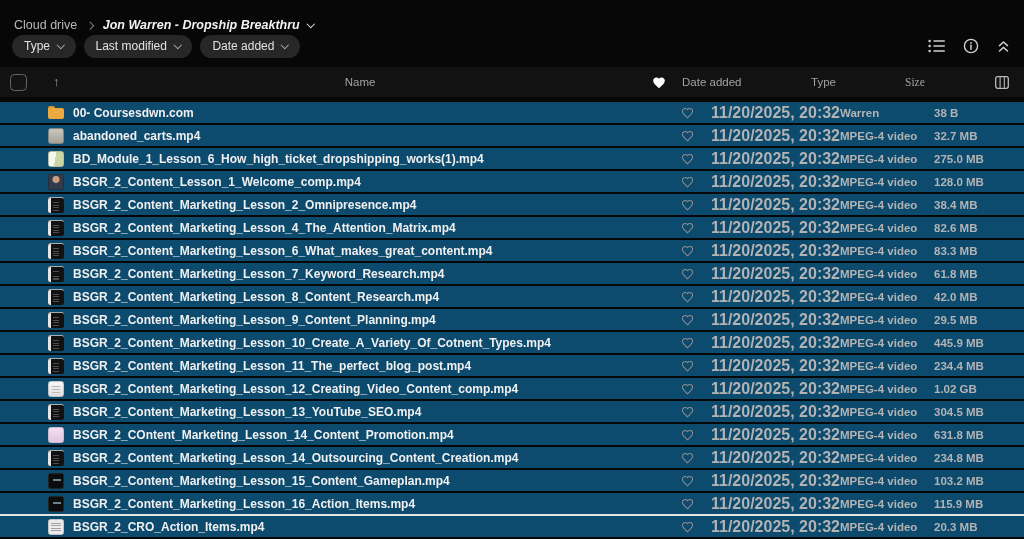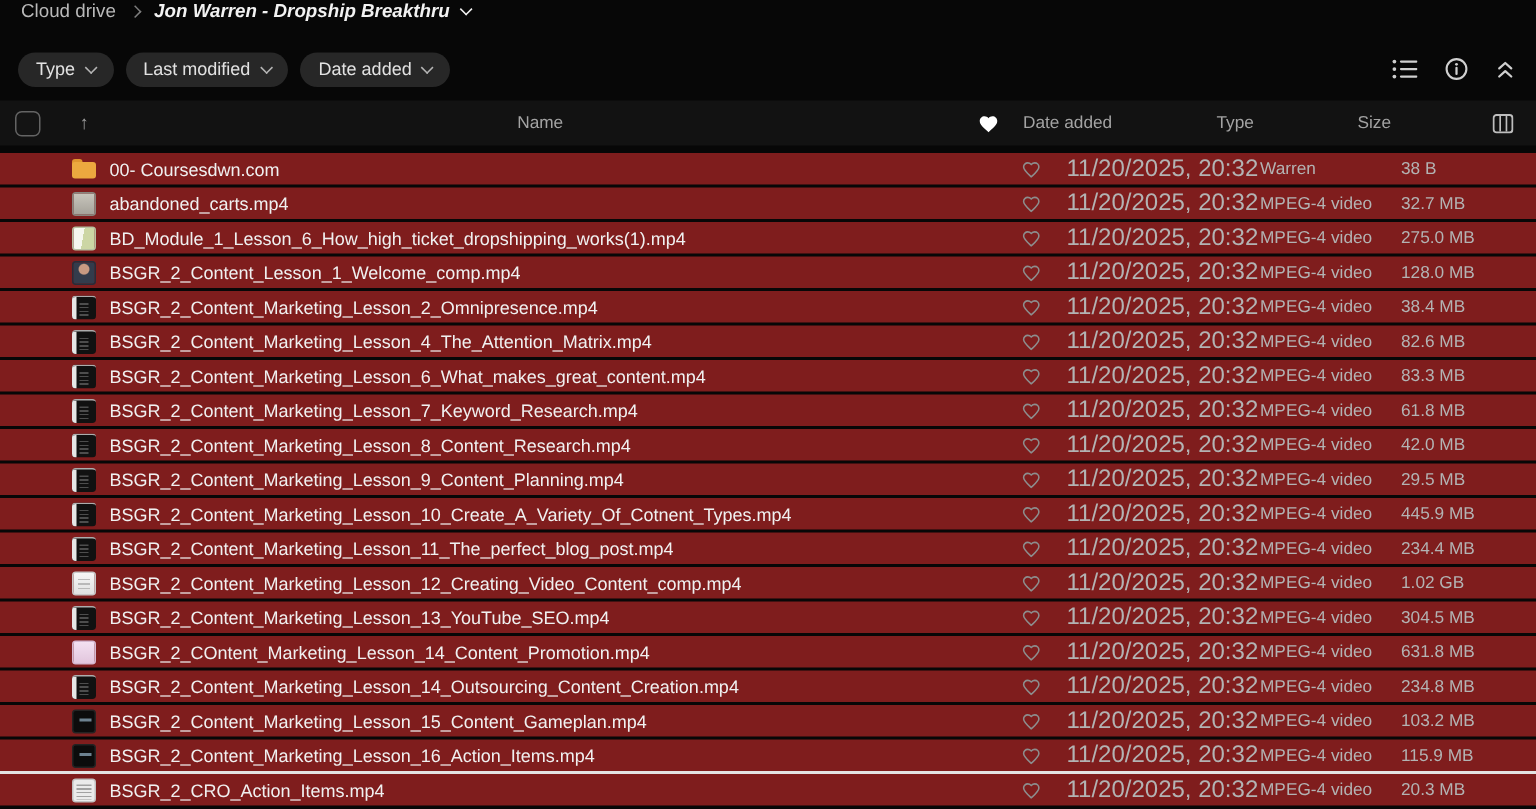--- a/index.html
+++ b/index.html
@@ -6,21 +6,21 @@
   html,body { width:1024px; height:539px; overflow:hidden; }
   body {
     background:#070707;
     font-family:"Liberation Sans","DejaVu Sans",sans-serif;
     color:#e8e8e8;
     -webkit-font-smoothing:antialiased;
   }
   .app { width:1024px; height:539px; position:relative; }
 
   
-  .topbar { height:32px; display:flex; align-items:flex-start; padding:0 14px; }
+  .topbar { height:32px; display:flex; align-items:flex-end; padding:0 14px; }
   .breadcrumb { display:flex; align-items:center; gap:10px; }
   .crumb-root { color:#b9b9b9; font-size:12.5px; cursor:pointer; }
   .crumb-sep { color:#7d7d7d; margin-top:1px; }
   .crumb-current { display:flex; align-items:center; gap:8px; background:none; border:none; color:#f2f2f2; font-size:12.5px; font-weight:700; font-family:inherit; cursor:pointer;font-style:italic; }
   .chev { display:inline-block; width:5.5px; height:5.5px; border-right:1.5px solid currentColor; border-bottom:1.5px solid currentColor; }
   .chev-down { transform:rotate(45deg); margin-top:-3px; }
   .chev-right { transform:rotate(-45deg); }
 
   
   .filterbar { height:28px; display:flex; align-items:center; justify-content:space-between; padding:0 14px 0 12px; }
@@ -31,26 +31,26 @@
   .tool-btn { background:none; border:none; padding:0; cursor:pointer; display:flex; align-items:center; color:#cfcfcf; }
 
   
   .thead { height:30px; margin-top:7px; display:flex; align-items:center; background:#121212; color:#a3a3a3; font-size:11.5px; }
   .checkbox { width:17px; height:17px; margin-left:10px; border:1.5px solid #646464; border-radius:4.5px; background:#141414; cursor:pointer; flex:none; }
   .sort-arrow { margin-left:26px; color:#9e9e9e; font-size:12.5px; }
   .th-name { margin-left:9px; flex:1;text-align:center; }
   .heart-col { width:16px; flex:none; margin-right:14px; display:flex; align-items:center; }
   .th-date { width:129px; flex:none; }
   .th-type { width:94px; flex:none; }
-  .th-size { width:90px; flex:none; }
+  .th-size { width:90px; flex:none;font-family:Liberation Serif, serif; }
   .columns-btn { background:none; border:none; padding:0; margin-right:15px; color:#bdbdbd; cursor:pointer; display:flex; }
 
   
   .tbody { margin-top:5px; }
-  .row { height:21px; margin-bottom:2px; background:#7f1d1d; display:flex; align-items:center; cursor:default; position:relative; }
+  .row { height:21px; margin-bottom:2px; background:#0c4a6e; display:flex; align-items:center; cursor:default; position:relative;font-weight:bold; }
   .row.hl-top::before { content:""; position:absolute; top:-2px; left:0; right:0; height:1.5px; background:#e3e3e3; }
   .col-icon { width:16px; height:16px; margin-left:48px; flex:none; border-radius:2.5px; position:relative; overflow:hidden; }
   .col-name { margin-left:9px; flex:1; font-size:12px; color:#f0f0f0; white-space:nowrap; overflow:hidden; text-overflow:ellipsis; }
   .heart-btn { background:none; border:none; padding:0; width:16px; margin-right:14px; flex:none; display:flex; align-items:center; cursor:pointer; }
   .col-date { width:129px; flex:none; font-size:16px; color:#b3b3b3; }
   .col-type { width:94px; flex:none; font-size:11.5px; color:#b3b3b3; }
   .col-size { width:90px; flex:none; font-size:11.5px; color:#b3b3b3; }
 
   
   .ic-folder { border-radius:0; overflow:visible; }

